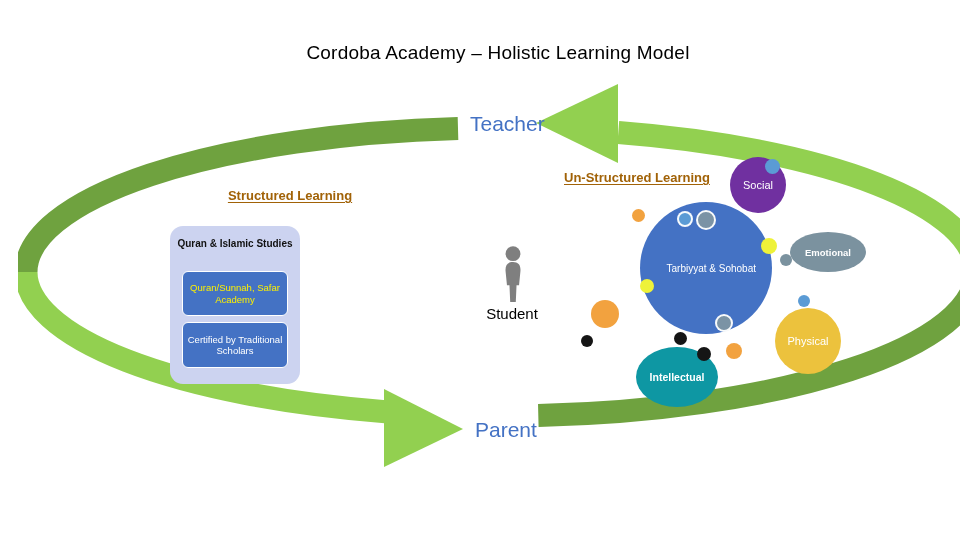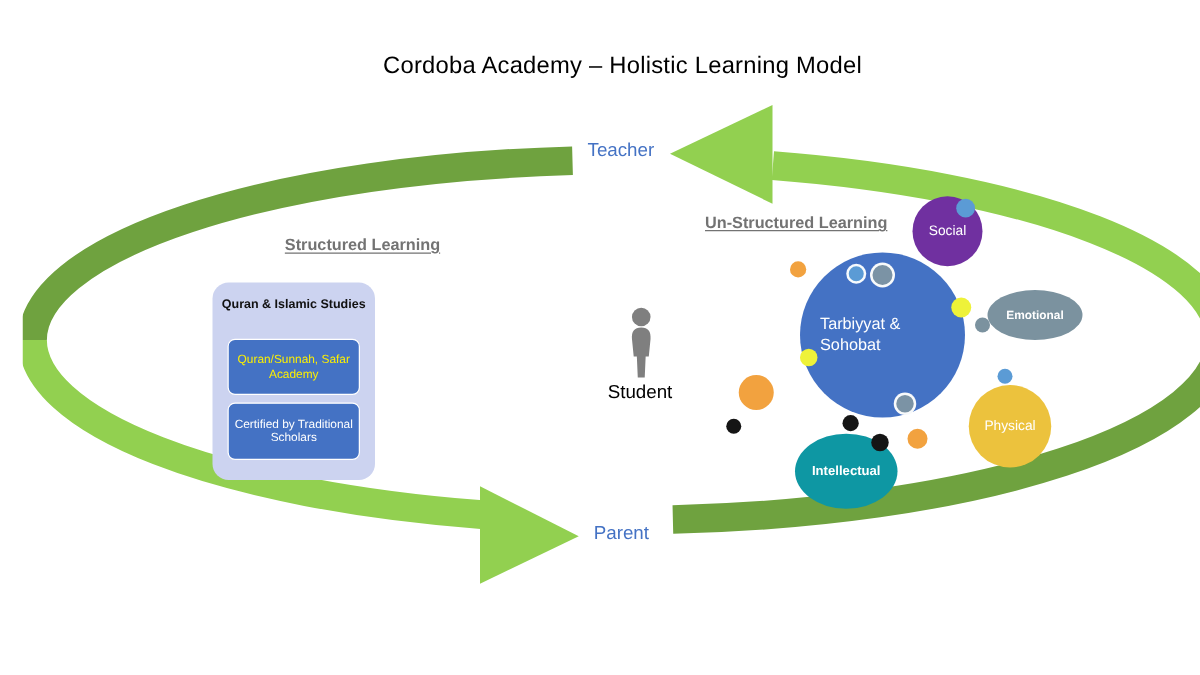--- a/index.html
+++ b/index.html
@@ -8,26 +8,26 @@
     font-family:"Liberation Sans", sans-serif;
     margin-left:18px;
   }
   .abs{position:absolute;}
   
   #title{
     left:0;right:0;top:42px;text-align:center;
     font-size:19px;color:#000;letter-spacing:.2px;
   }
   
-  .cycle-label{font-size:15px;color:#4472c4;font-weight:500;}
+  .cycle-label{font-size:21px;color:#4472c4;font-weight:500;}
   #teacher-label{left:452px;top:112px;}
   #parent-label{left:457px;top:418px;}
   
   .section-heading{
-    font-size:13px;font-weight:600;color:#737373;
+    font-size:13px;font-weight:600;color:#a16207;
     text-decoration:underline;text-underline-offset:2px;
   }
   #structured-heading{left:172px;top:188px;width:200px;text-align:center;}
   #unstructured-heading{left:546px;top:170px;}
   
   .pillar{
     background:#ccd3f0;border-radius:13px;
   }
   #pillar-quran{left:152px;top:226px;width:130px;height:158px;}
   #pillar-k12{left:293px;top:226px;width:132px;height:158px;}
@@ -44,23 +44,23 @@
   .mini-card.highlight{color:#fdf000;}
   .card-top{top:45px;height:45px;}
   .card-bottom{top:96px;height:46px;}
   #pillar-quran .mini-card{width:106px;}
   #pillar-k12 .mini-card{width:108px;}
   
   #student-label{left:452px;top:305px;width:84px;text-align:center;font-size:15px;color:#000;font-weight:500;}
   
   .bubble{
     border-radius:50%;display:flex;align-items:center;justify-content:center;
-    text-align:left;color:#fff;
+    text-align:right;color:#fff;
   }
-  #bubble-main{left:622px;top:202px;width:132px;height:132px;background:#4472c4;font-size:13px;line-height:1.3;}
+  #bubble-main{left:622px;top:202px;width:132px;height:132px;background:#4472c4;font-size:10px;line-height:1.3;}
   #bubble-main .inner{width:100px;}
   #bubble-social{left:712px;top:157px;width:56px;height:56px;background:#7030a0;font-size:11px;}
   #bubble-spiritual{left:562px;top:218px;width:66px;height:66px;background:#e78b3e;font-size:11px;}
   #bubble-emotional{left:772px;top:232px;width:76px;height:40px;background:#7b929f;font-size:9.5px;font-weight:600;}
   #bubble-physical{left:757px;top:308px;width:66px;height:66px;background:#ecc23d;font-size:11px;}
   #bubble-intellectual{left:618px;top:347px;width:82px;height:60px;background:#0e97a3;font-size:10.5px;font-weight:600;}
   
   .dot{position:absolute;border-radius:50%;box-sizing:border-box;}
   .ringed{border:2px solid rgba(255,255,255,.95);}
 </style>

